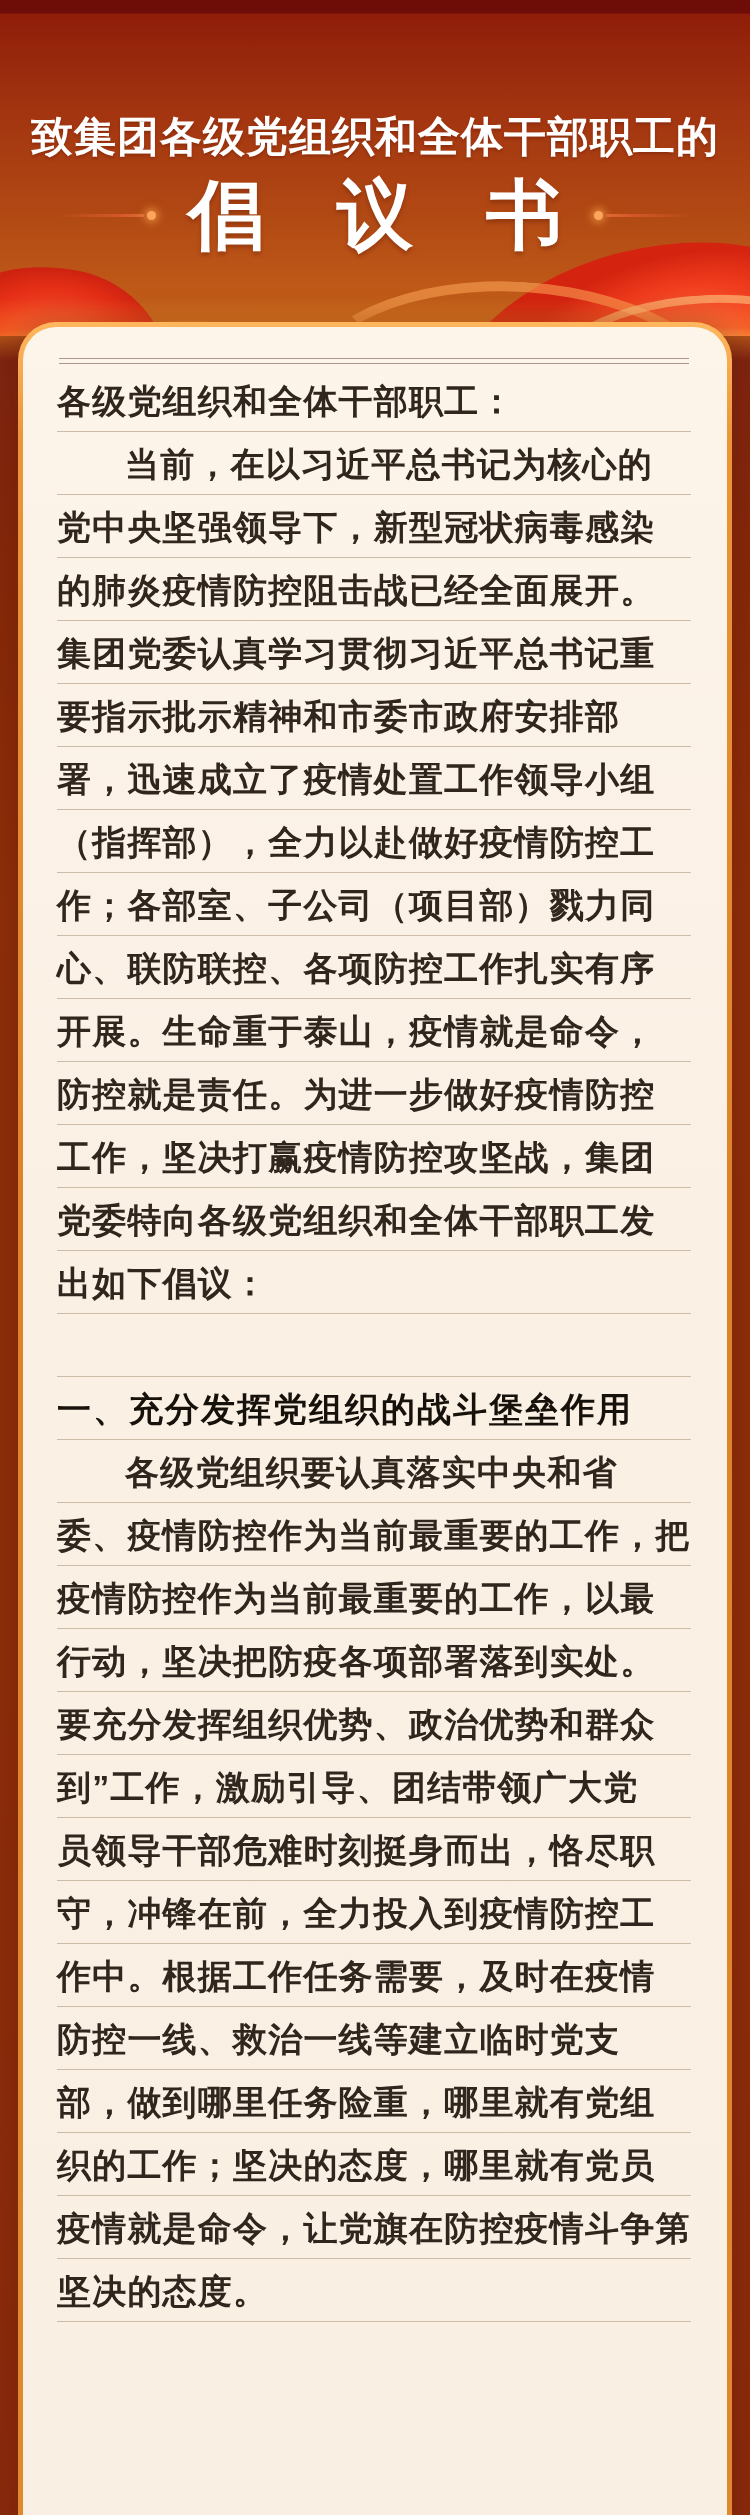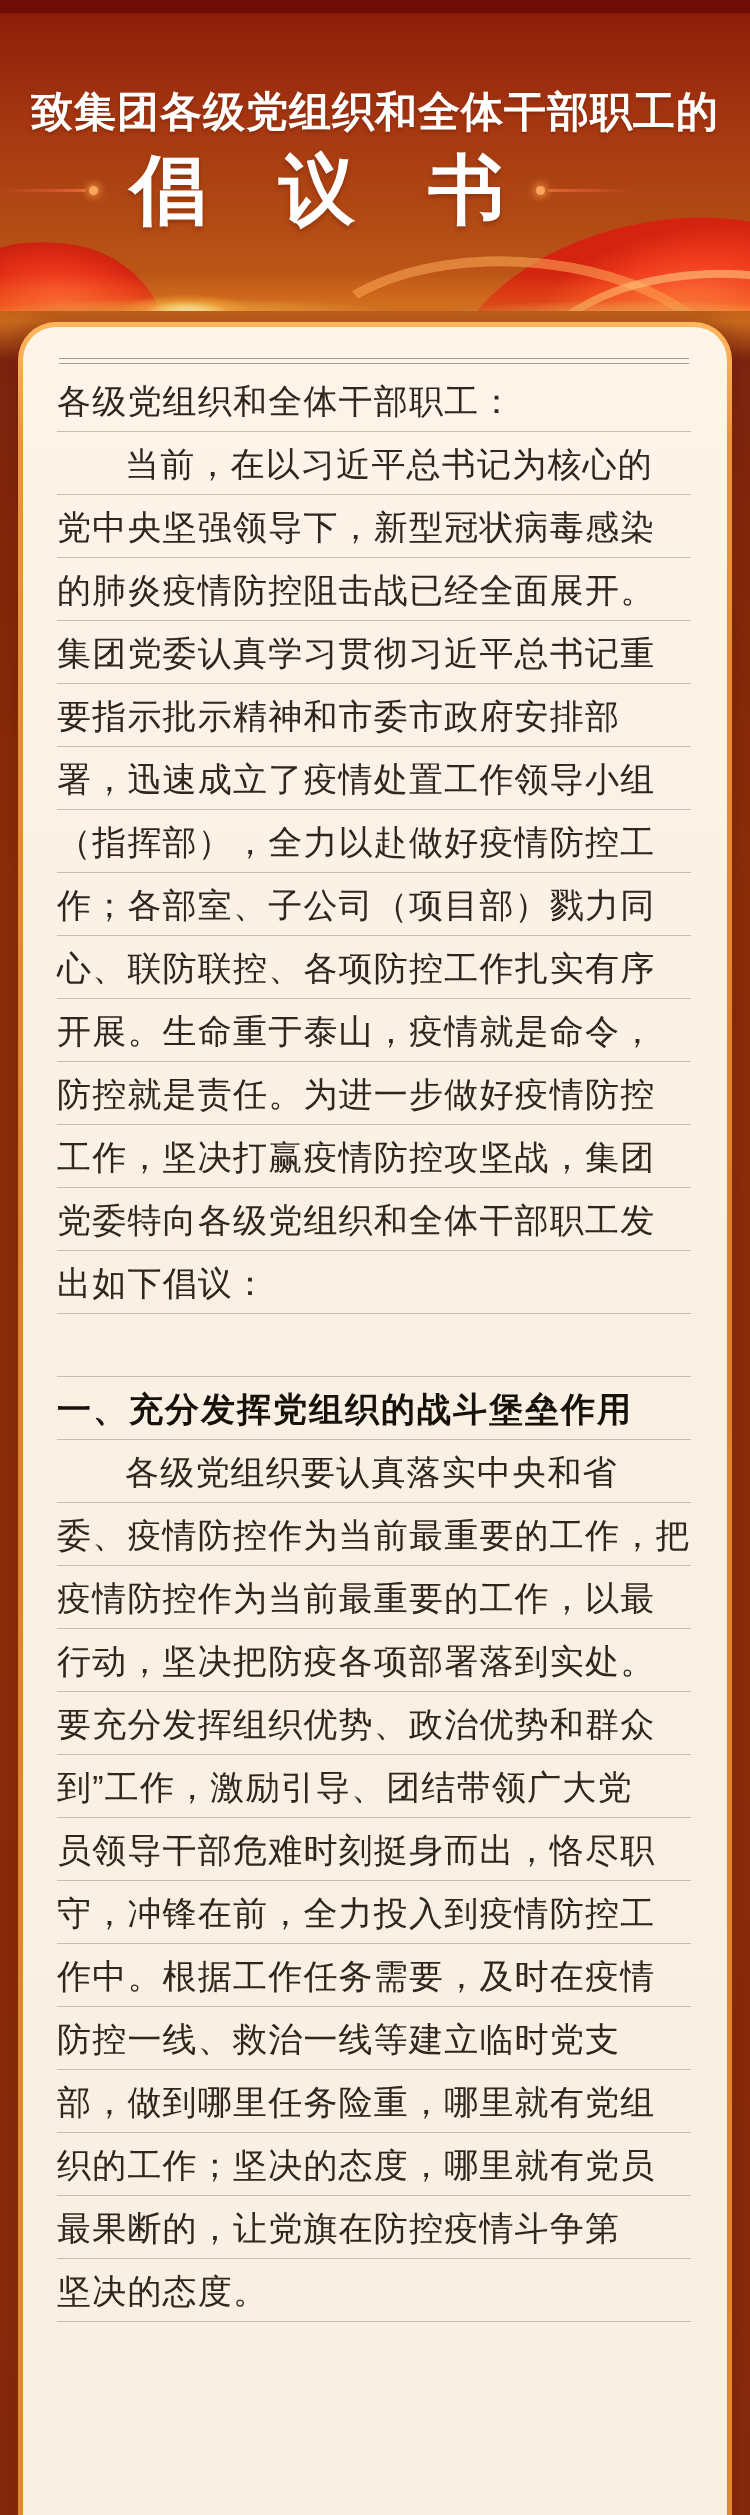--- a/index.html
+++ b/index.html
@@ -11,28 +11,28 @@
     background:linear-gradient(180deg,
       #6e0d08 0px,#6e0d08 13px,
       #8f1d09 14px,#a23410 110px,
       #b24a14 220px,#c05a18 295px,
       #c96a1d 322px,#7e2410 360px,
       #842809 560px,#8c2e09 900px,
       #8c2d0a 1800px,#882a0c 2515px);
   }
   
   .topbar{position:absolute;top:0;left:0;width:750px;height:13px;background:#6e0d08;}
-  .header{position:absolute;top:2px;left:0;width:750px;height:309px;overflow:hidden;}
+  .header{position:absolute;top:27px;left:0;width:750px;height:309px;overflow:hidden;}
   .title1{
     margin-top:82px;text-align:center;color:#ffffff;font-weight:bold;
     font-size:42px;letter-spacing:1px;position:relative;z-index:3;
     text-shadow:0 2px 3px rgba(90,20,0,.35);
   }
   .title2-row{
-    margin-top:12px;display:flex;align-items:center;
+    margin-top:12px;display:flex;align-items:center;justify-content:center;
     position:relative;z-index:3;
   }
   .title2{
     color:#ffffff;font-weight:bold;font-size:76px;line-height:1;
     letter-spacing:26px;margin:0 6px 0 32px;
     text-shadow:0 3px 4px rgba(90,20,0,.35);
   }
   .deco{display:flex;align-items:center;}
   .deco .bar{width:86px;height:3px;border-radius:2px;}
   .deco.left .bar{background:linear-gradient(90deg,rgba(200,70,30,0),#d4572b 70%,#e06a33);}
@@ -72,21 +72,21 @@
     padding:31px 36px 0 34px;overflow:hidden;
   }
   .card-divider{
     height:4px;margin:0 2px;
     border-top:1px solid #a8978a;border-bottom:1px solid #a8978a;
   }
   .lines{margin-top:0;}
   .line{
     height:63px;box-sizing:border-box;border-bottom:1px solid #ccbca8;
     display:flex;align-items:flex-end;padding-bottom:6px;
-    font-size:34px;color:#30261e;letter-spacing:1.2px;white-space:nowrap;
+    font-size:34px;color:#30261e;letter-spacing:1.2px;white-space:nowrap;font-weight:bold;
   }
   .line:first-child{height:68px;}
   .line span{display:block;width:100%;}
   .line.indent span{text-indent:68px;margin-top:40px;}
   .line.bold{font-weight:bold;color:#17110b;letter-spacing:2px;}
 </style>
 </head>
 <body>
 
 <div class="page">
@@ -199,21 +199,21 @@
           <div class="line">
             <span>防控一线、救治一线等建立临时党支</span>
           </div>
           <div class="line">
             <span>部，做到哪里任务险重，哪里就有党组</span>
           </div>
           <div class="line">
             <span>织的工作；坚决的态度，哪里就有党员</span>
           </div>
           <div class="line">
-            <span>最果断的，让党旗在防控疫情斗争第</span>
+            <span>疫情就是命令，让党旗在防控疫情斗争第</span>
           </div>
           <div class="line">
             <span>坚决的态度。</span>
           </div>
         </div>
     </div>
   </div>
 </div>
 
 </body></html>

